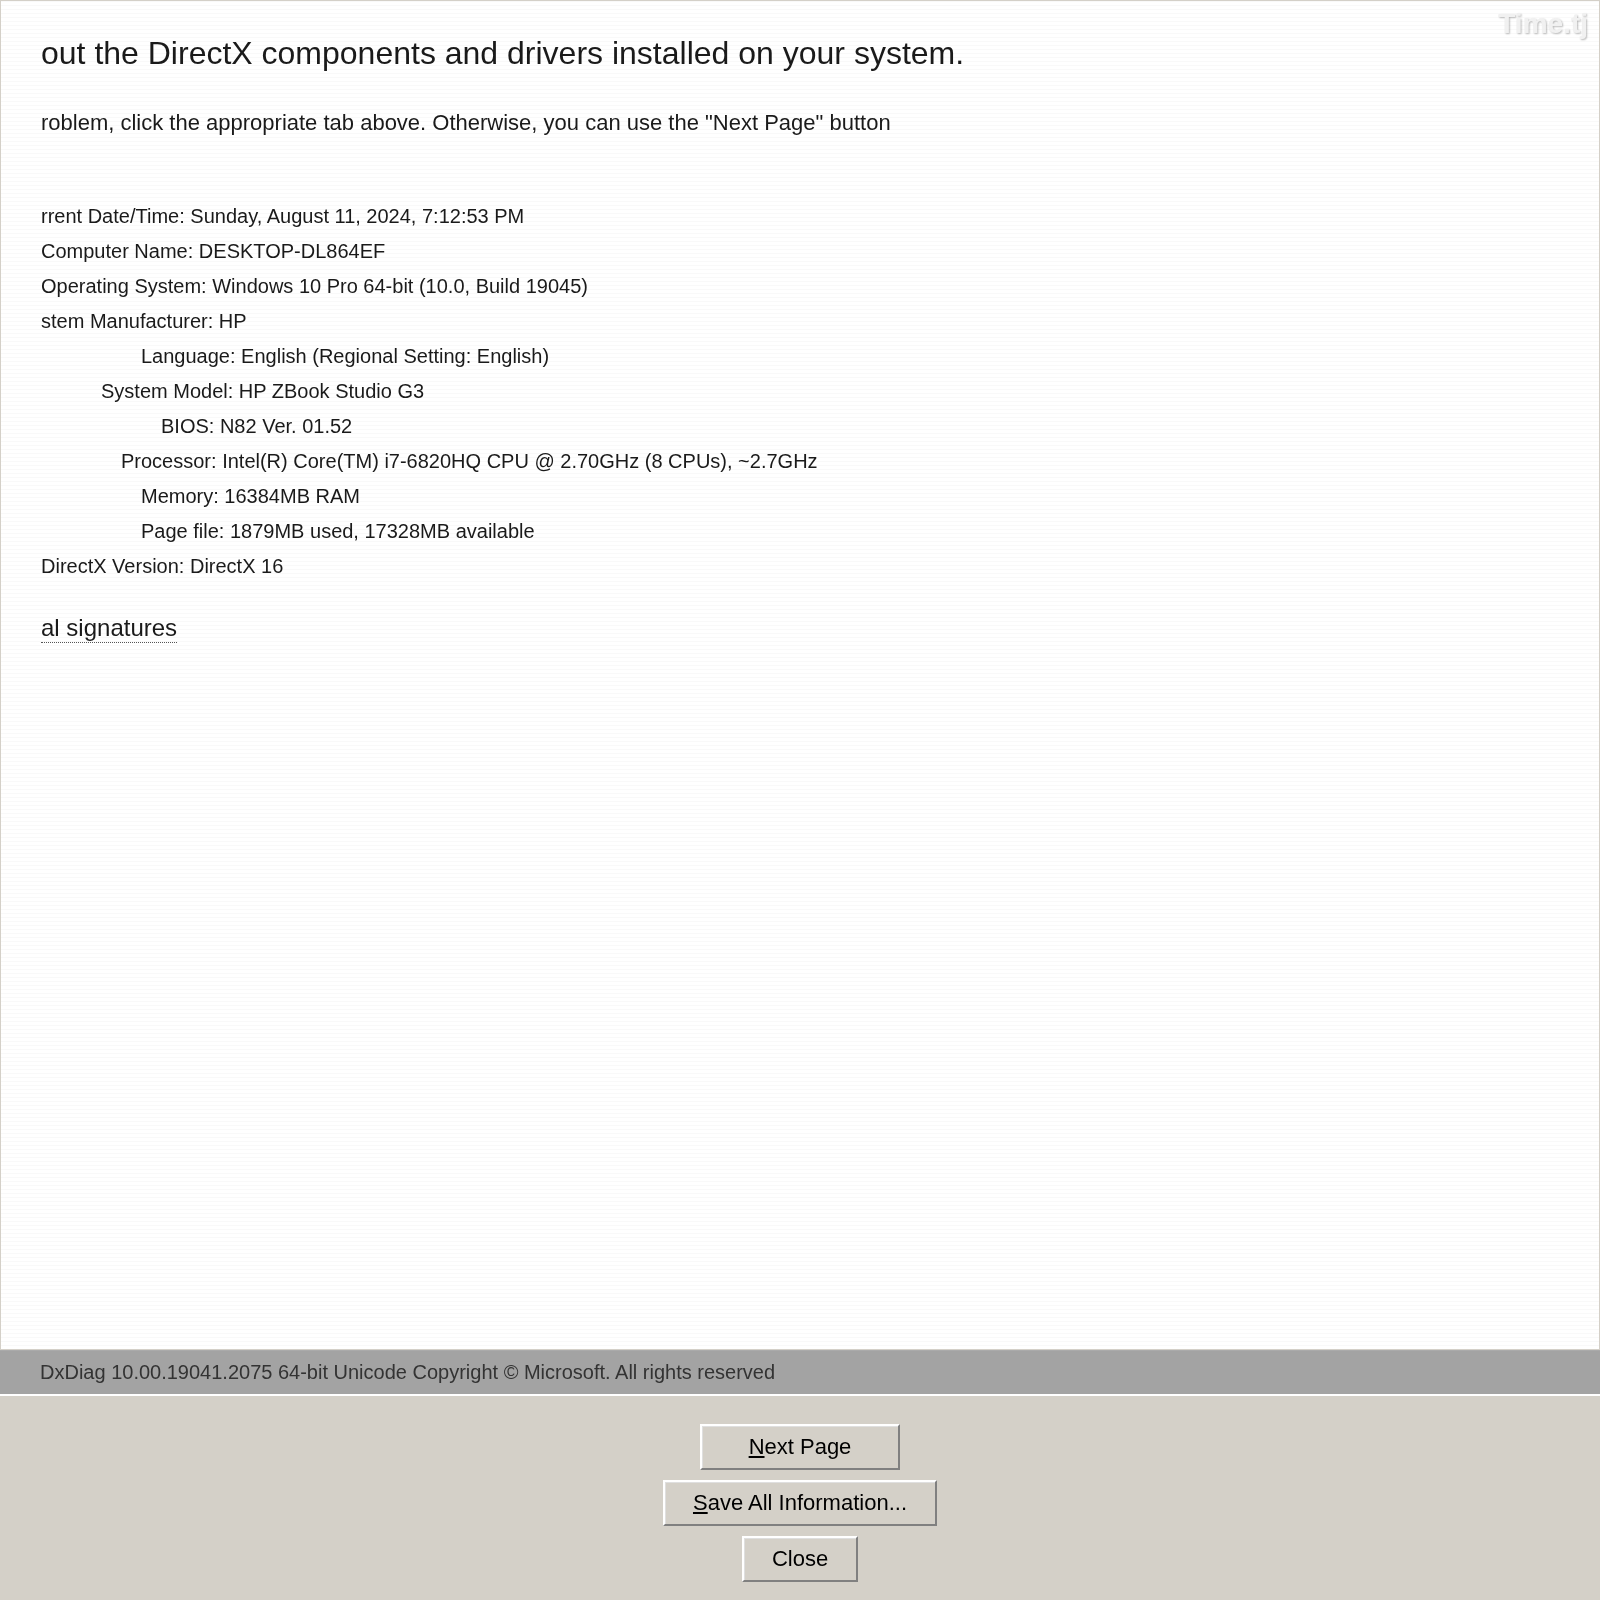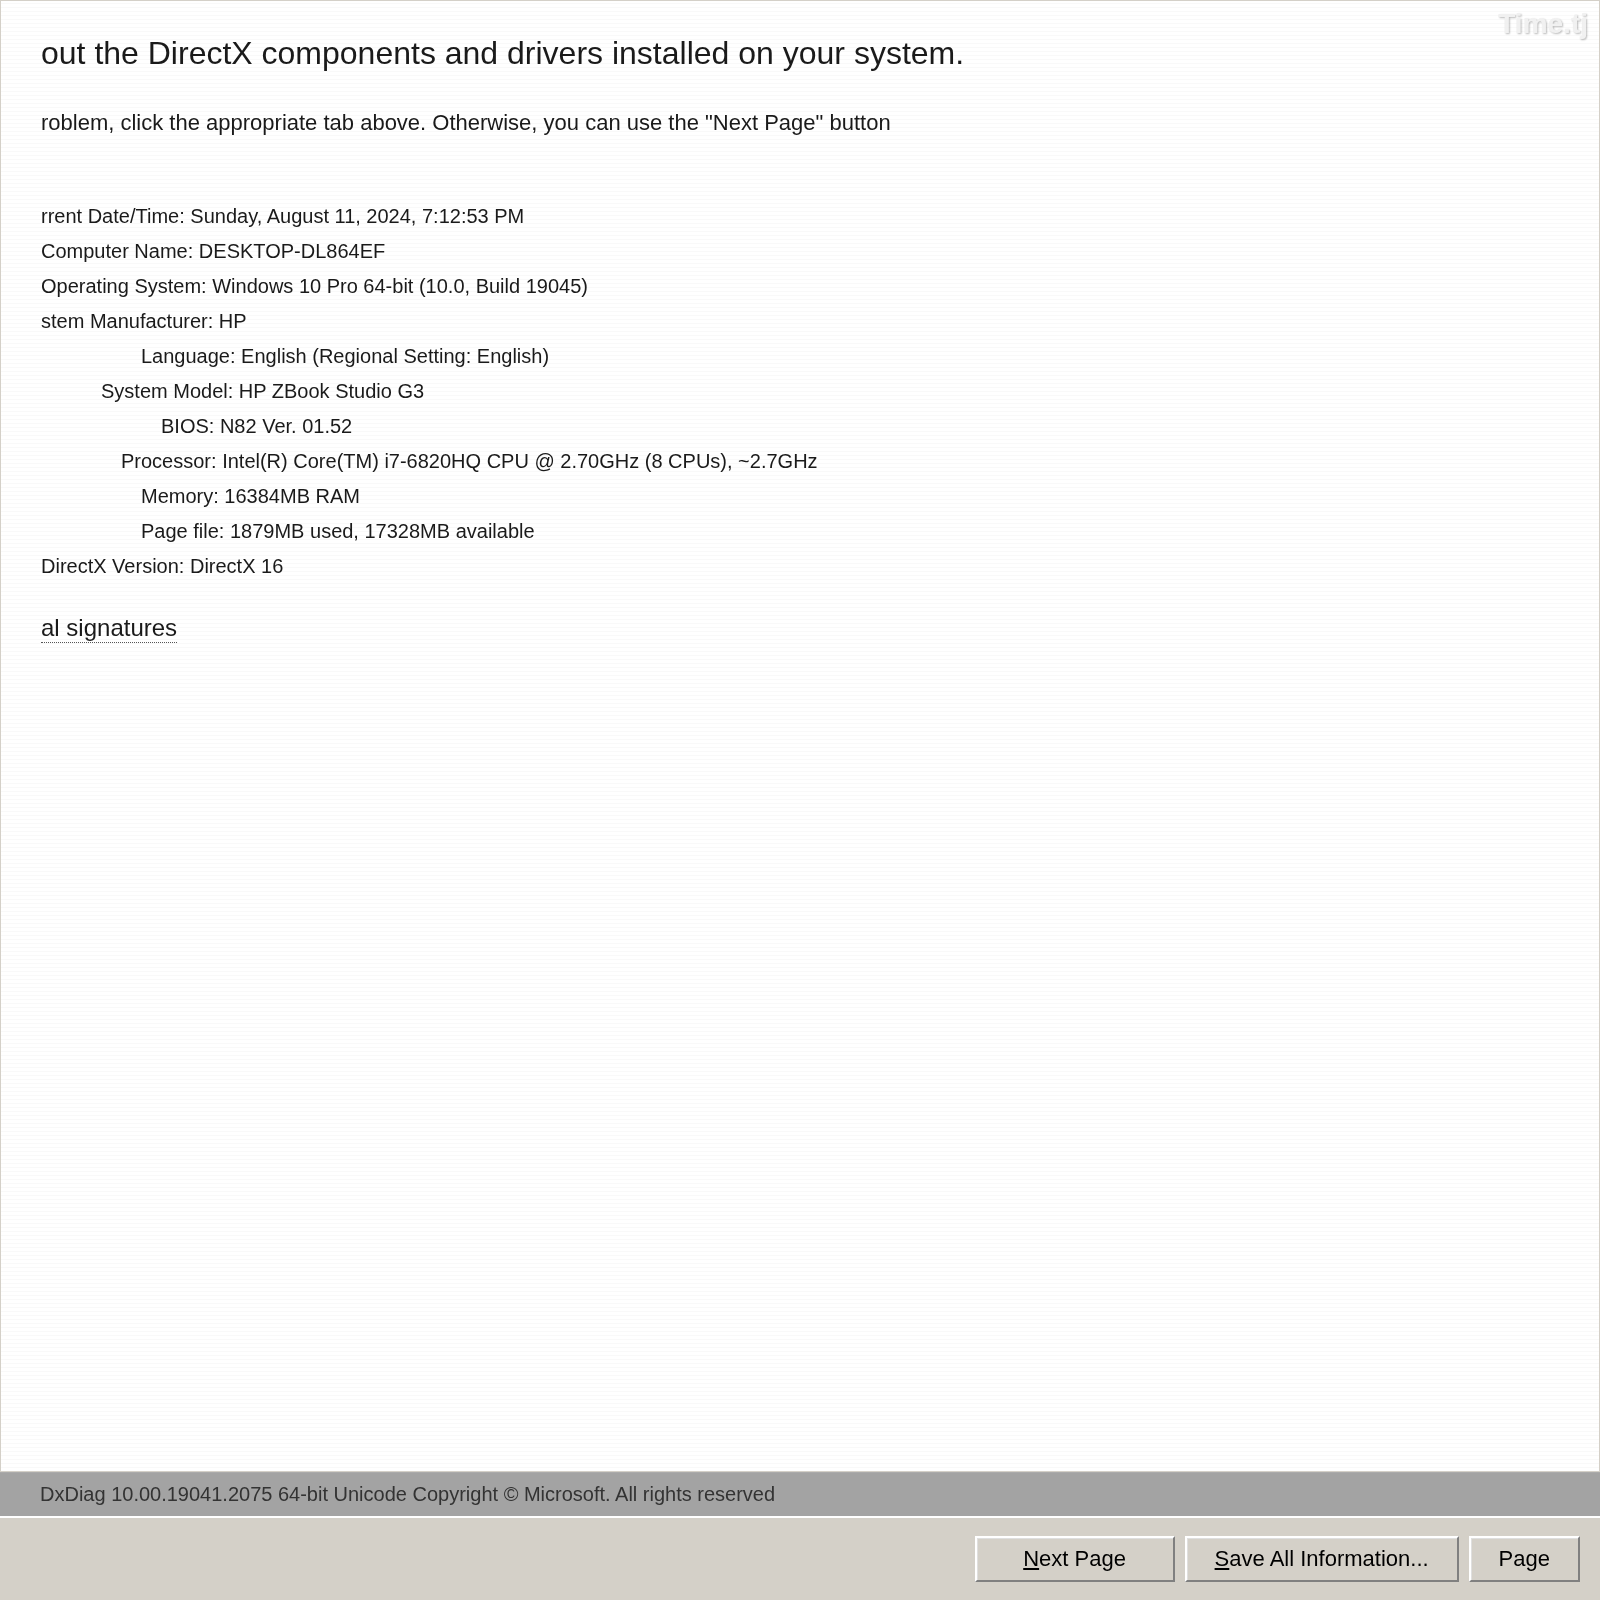--- a/index.html
+++ b/index.html
@@ -122,20 +122,21 @@
       border-top: 1px solid #aaa;
     }
 
     .button-bar {
       background-color: #d4d0c8;
       padding: 18px 20px;
       display: flex;
       align-items: center;
       gap: 10px;
       border-top: 2px solid #ffffff;
+      flex-direction: column;
     }
 
     .win-button {
       background-color: #d4d0c8;
       border: 2px solid;
       border-color: #ffffff #808080 #808080 #ffffff;
       padding: 8px 28px;
       font-size: 22px;
       font-family: 'Segoe UI', Tahoma, Arial, sans-serif;
       cursor: pointer;
@@ -240,17 +241,17 @@
 
   <div class="button-bar">
     <div class="spacer-left"></div>
     <button class="win-button">
       <span><span class="underline">N</span><span style="display:inline;" id="np-rest">ext Page</span></span>
     </button>
     <button class="win-button">
       <span><span class="underline">S</span>ave All Information...</span>
     </button>
     <button class="win-button close-button">
-      <span>Page</span>
+      <span>Close</span>
     </button>
   </div>
 
 </div>
 
 </body></html>

